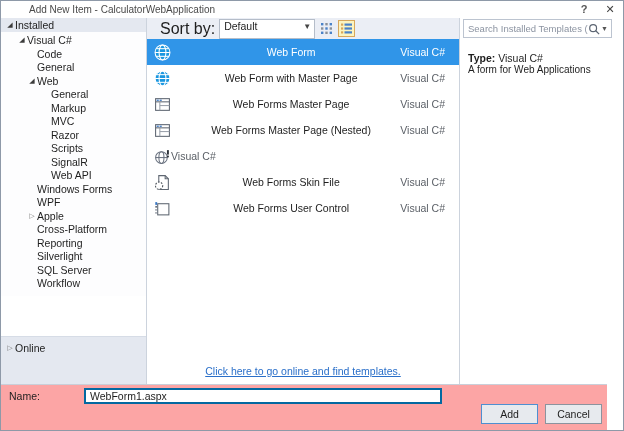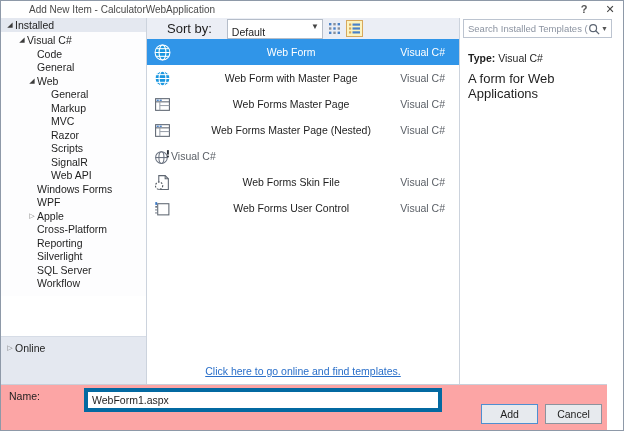--- a/index.html
+++ b/index.html
@@ -26,22 +26,22 @@
   .p2 .tw { margin-left:26px; }
   .p3 .tw { margin-left:40px; }
   .tw.exp::before { content:"◢"; }
   .tw.col::before { content:"▷"; color:#777; }
   .ti.sel > .tlabel { background:#ccd1db; padding:0 3px; margin-left:-1px; }
   .online-area { flex:1 1 auto; background:#e4e8f0; border-top:1px solid #d6dce6; padding-top:4px;margin-top:40px; }
 
   
   .center { position:absolute; top:0; bottom:0; left:146px; width:312px; background:#fff; }
   .toolbar { position:absolute; top:0; left:0; right:0; height:21px; background:#ebeef5; display:flex; align-items:center; }
-  .sort-label { font-size:13px; color:#1e1e1e; margin-left:20px; }
-  .sort-select { width:96px; height:20px; background:#fff; border:1px solid #b5bdc9; margin-left:15px; display:flex; align-items:flex-end; font-size:10.5px; color:#1e1e1e; padding-left:4px; position:relative; }
+  .sort-label { font-size:16px; color:#1e1e1e; margin-left:13px; }
+  .sort-select { width:96px; height:20px; background:#fff; border:1px solid #b5bdc9; margin-left:4px; display:flex; align-items:flex-start; font-size:10.5px; color:#1e1e1e; padding-left:4px; position:relative; }
   .sort-arrow { position:absolute; right:3px; top:2px; font-size:8px; color:#444; }
   .view-btn { width:17px; height:17px; margin-left:3px; display:flex; align-items:center; justify-content:center; }
   .view-btn.active { background:#fcf4c0; border:1px solid #d8a85c; }
   .list { position:absolute; top:21px; left:0; right:0; bottom:2px; background:#fff; }
   .row { height:26px; display:flex; align-items:center; padding-left:7px; cursor:default;text-align:center; }
   .row .ric { width:17px; height:17px; flex:0 0 17px; }
   .row .rlabel { font-size:10.5px; color:#1e1e1e; margin-left:11px; flex:1; }
   .row .rlang { font-size:10.5px; color:#5a5f66; margin-right:14px; }
   .row.sel { background:#3095e8; }
   .row.sel .rlabel, .row.sel .rlang { color:#fff; }
@@ -50,26 +50,26 @@
 
   
   .right { position:absolute; top:0; bottom:0; left:458px; right:0; background:#fff; border-left:1px solid #ccd3dd; }
   .searchbox { position:absolute; top:1px; left:3px; right:11px; height:19px; border:1px solid #bcc4d0; background:#fff; display:flex; align-items:center; }
   .searchbox input { flex:1; border:none; outline:none; font-size:9.5px; color:#333; font-family:"Liberation Sans", sans-serif; padding-left:4px; background:transparent; min-width:0; }
   .searchbox input::placeholder { color:#8b93a1; }
   .search-arrow { font-size:7px; color:#555; padding:0 3px 0 1px; }
   .info { position:absolute; top:26px; left:0; right:0; padding:8px 6px 0 8px; }
   .type-line { font-size:10.5px; color:#1e1e1e; }
   .type-line b { font-weight:bold; }
-  .desc { font-size:13px; color:#1e1e1e; margin-top:7px; }
+  .desc { font-size:10px; color:#1e1e1e; }
 
   
   .footer { position:absolute; bottom:0; left:0; right:16px; height:46px; background:#fca5a5; border-top:1px solid #c9cfd9;margin-top:38px; }
   .name-label { position:absolute; left:8px; top:5px; font-size:10.5px; color:#1e1e1e; }
-  .name-input { position:absolute; left:83px; top:3px; width:358px; height:24px; border:4px solid #0369a1; background:#fff; font-size:10.5px; font-family:"Liberation Sans", sans-serif; color:#1e1e1e; padding-left:4px; outline:none; }
+  .name-input { position:absolute; left:83px; top:3px; width:358px; height:16px; border:2px solid #0369a1; background:#fff; font-size:10.5px; font-family:"Liberation Sans", sans-serif; color:#1e1e1e; padding-left:4px; outline:none; }
   .btns { position:absolute; right:5px; bottom:6px; display:flex; }
   .btn { width:57px; height:20px; font-size:10.5px; font-family:"Liberation Sans", sans-serif; color:#1e1e1e; background:#e7eaee; border:1px solid #8b939e; margin-left:7px; cursor:default; display:flex; align-items:center; justify-content:center; }
   .btn.default { border:1px solid #4f8fd0; }
   svg { display:block; }
 </style>
 </head>
 <body>
 
 <div class="dialog">
 

